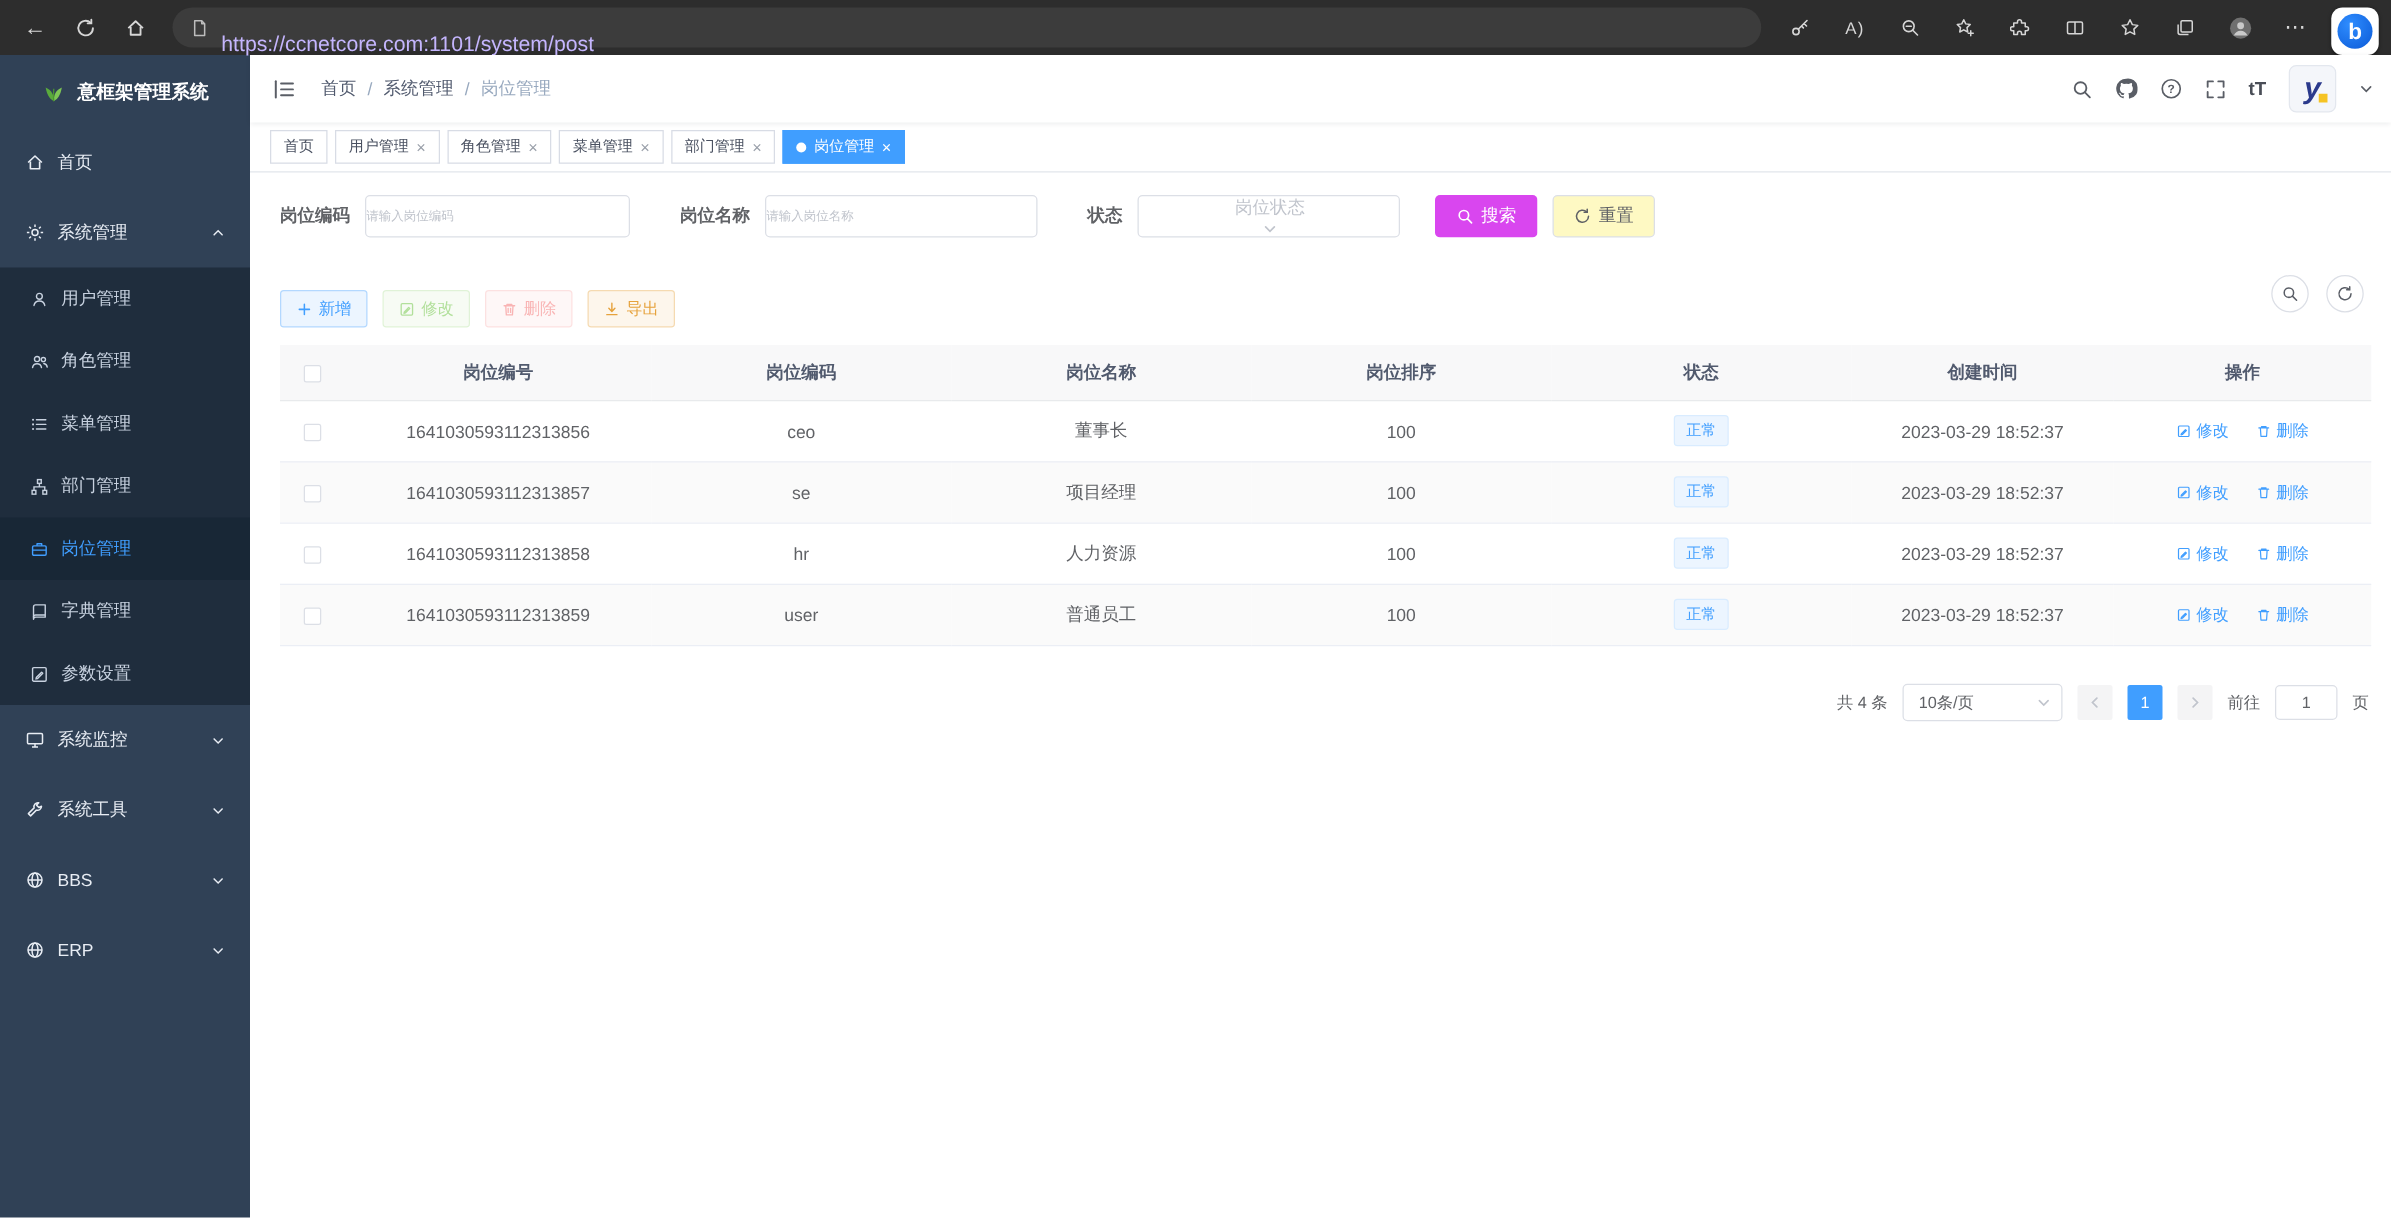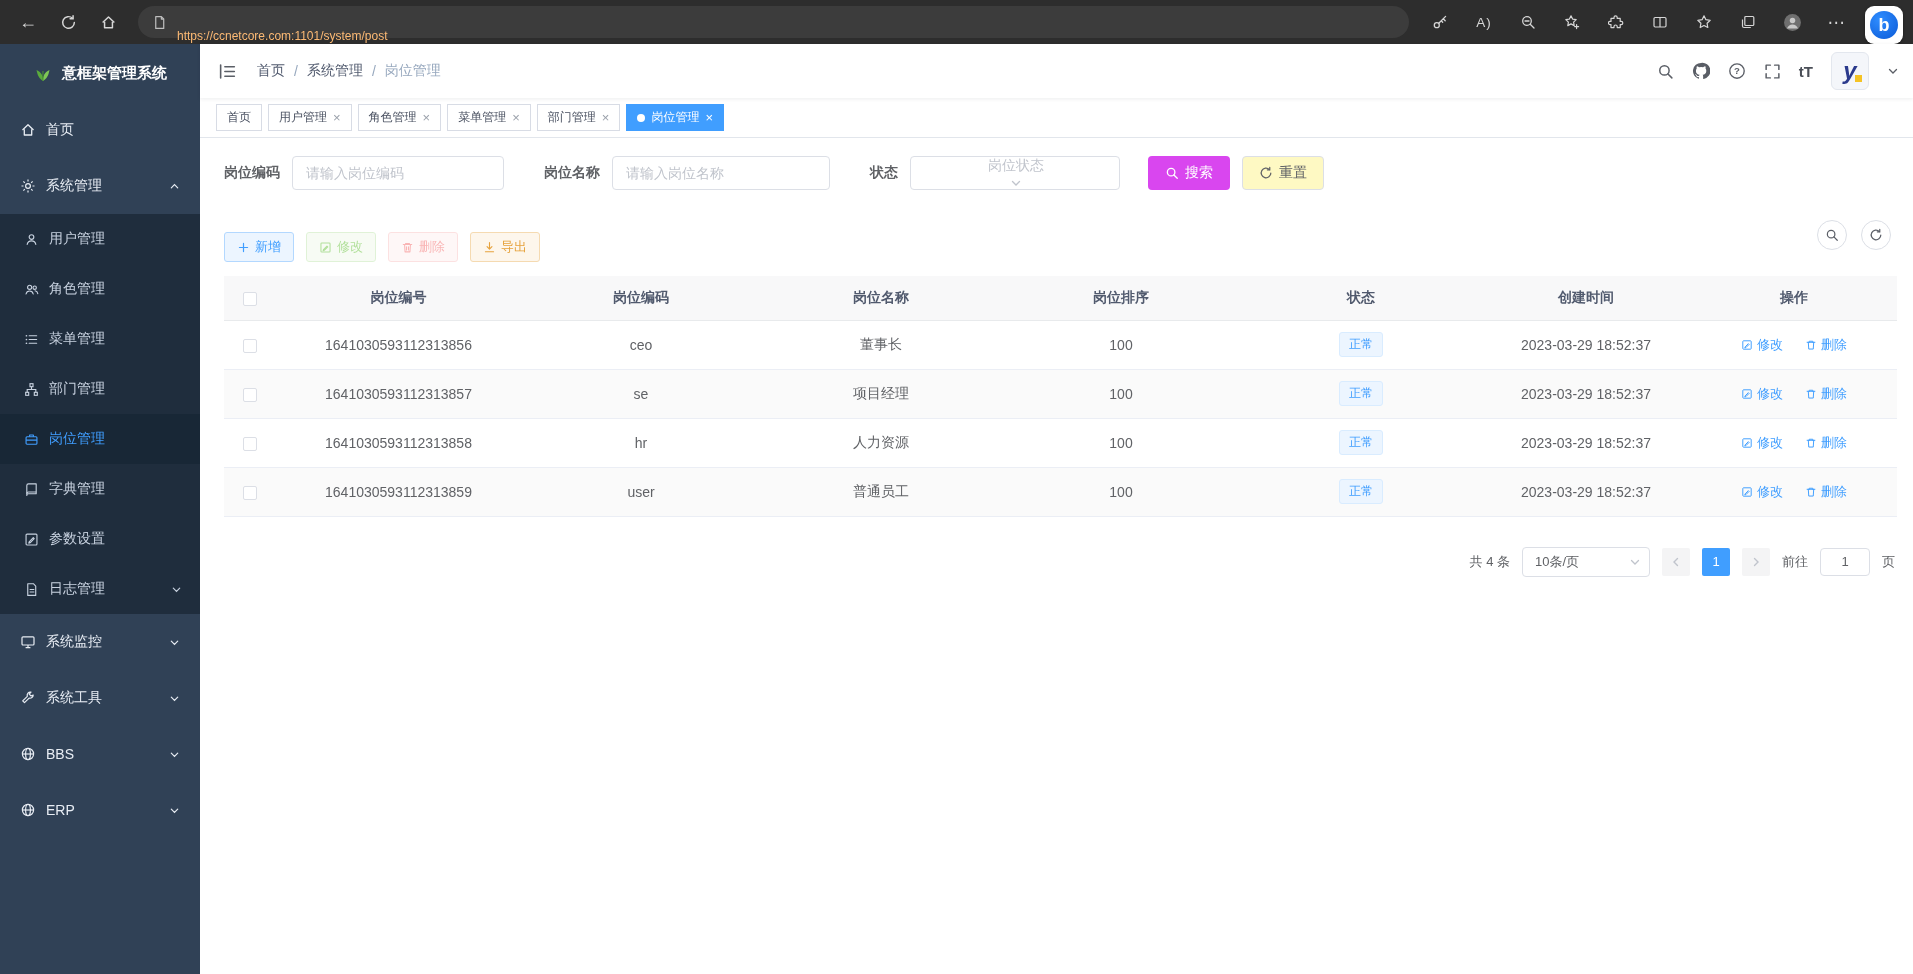--- a/index.html
+++ b/index.html
@@ -7,21 +7,21 @@
     font-family:"Liberation Sans","DejaVu Sans",sans-serif; }
   svg { display:block; }
 
   
   .browser { height:44px; background:#2d2d2d; display:flex; align-items:center;
     padding:0 10px; gap:4px; position:relative; }
   .nav-btn { width:36px; height:34px; border-radius:6px; display:flex; align-items:center;
     justify-content:center; color:#d6d6d6; font-size:18px; flex:0 0 auto; cursor:pointer; }
   .addr { flex:1; height:32px; background:#3c3c3c; border-radius:16px; display:flex;
     align-items:center; padding:0 14px; gap:10px; margin:0 8px; min-width:0; }
-  .addr .url { color:#fdba74; font-size:12px; white-space:nowrap; overflow:hidden;margin-top:28px; }
+  .addr .url { color:#c4b5fd; font-size:17px; white-space:nowrap; overflow:hidden;margin-top:28px; }
   .chrome-right { display:flex; align-items:center; gap:6px; flex:0 0 auto; }
   .chrome-ic { width:38px; height:34px; display:flex; align-items:center; justify-content:center;
     color:#d6d6d6; border-radius:6px; cursor:pointer; font-size:13px; }
   .read-aloud { font-size:13.5px; color:#d6d6d6; letter-spacing:1px; }
   .bing-badge { width:38px; height:38px; background:#fff; border-radius:9px; display:flex;
     align-items:center; justify-content:center; position:relative; top:3px; margin-left:4px;
     box-shadow:0 1px 3px rgba(0,0,0,.4); }
   .bing-circle { width:28px; height:28px; border-radius:50%;
     background:radial-gradient(circle at 35% 30%, #2f8dff, #0b5ad7); color:#fff;
     font-weight:bold; font-size:18px; display:flex; align-items:center; justify-content:center; }
@@ -66,22 +66,22 @@
   .tab .close { color:#9aa0aa; font-size:13px; line-height:1; cursor:pointer; }
   .tab.active { background:#409eff; border-color:#409eff; color:#fff; }
   .tab.active .close { color:#fff; }
   .tab .dot { width:8px; height:8px; border-radius:50%; background:#fff; }
 
   
   .content { padding:14px 16px 0 24px; flex:1; }
   .filter-row { display:flex; align-items:center; margin-top:4px; }
   .f-group { display:flex; align-items:center; margin-right:40px; }
   .f-label { font-size:14px; font-weight:bold; color:#606266; margin-right:12px; white-space:nowrap; }
-  .inp { height:34px; border:1px solid #dcdfe6; border-radius:4px; padding:0 13px;
-    font-size:14px; color:#0f172a; outline:none; background:#fff; }
+  .inp { height:34px; border:1px solid #dcdfe6; border-radius:4px; padding:0 0;
+    font-size:10px; color:#0f172a; outline:none; background:#fff; }
   .inp::placeholder { color:#c0c4cc; }
   .select { height:34px; border:1px solid #dcdfe6; border-radius:4px; padding:0 10px 0 12px;
     display:flex; align-items:center; justify-content:space-between; background:#fff;
     cursor:pointer;flex-direction:column; }
   .select .ph { font-size:14px; color:#c0c4cc; }
   .btn { height:34px; padding:0 16px; border-radius:4px; font-size:14px; display:inline-flex;
     align-items:center; gap:6px; cursor:pointer; border:1px solid transparent; }
   .btn-search { background:#d946ef; color:#fff; margin-left:28px; }
   .btn-reset { background:#fef9c3; color:#606266; border-color:#dcdfe6; margin-left:12px; }
 
@@ -288,30 +288,20 @@
             <path d="M3 12.5A1.8 1.8 0 0 1 4.8 10.7H13"></path>
         </svg>
         <span>字典管理</span>
       </div>
       <div class="s-item">
         <svg width="15" height="15" viewBox="0 0 16 16" fill="none" stroke="currentColor" stroke-width="1.2" stroke-linejoin="round">
           <rect x="2.2" y="2.2" width="11.6" height="11.6" rx="1"></rect>
             <path d="M5.5 10.5l4.4-4.4 1 1-4.4 4.4-1.4.4z"></path>
         </svg>
         <span>参数设置</span>
-      </div>
-      <div class="s-item">
-        <svg width="15" height="15" viewBox="0 0 16 16" fill="none" stroke="currentColor" stroke-width="1.2" stroke-linejoin="round">
-          <path d="M4 1.8h6l2.5 2.5v10H4z"></path>
-            <path d="M6 8h5M6 10.6h5"></path>
-        </svg>
-        <span>日志管理</span>
-        <svg class="chev" width="11" height="11" viewBox="0 0 12 12" fill="none" stroke="currentColor" stroke-width="1.3" stroke-linecap="round">
-          <path d="M2.5 4.5 6 8l3.5-3.5"></path>
-        </svg>
       </div>
     </div>
 
     <div class="m-item">
       <svg width="16" height="16" viewBox="0 0 16 16" fill="none" stroke="currentColor" stroke-width="1.2" stroke-linejoin="round">
         <rect x="2" y="2.8" width="12" height="8.2" rx="1"></rect>
           <path d="M8 11v2.4M5.6 13.6h4.8"></path>
       </svg>
       <span>系统监控</span>
       <svg class="chev" width="11" height="11" viewBox="0 0 12 12" fill="none" stroke="currentColor" stroke-width="1.3" stroke-linecap="round">

